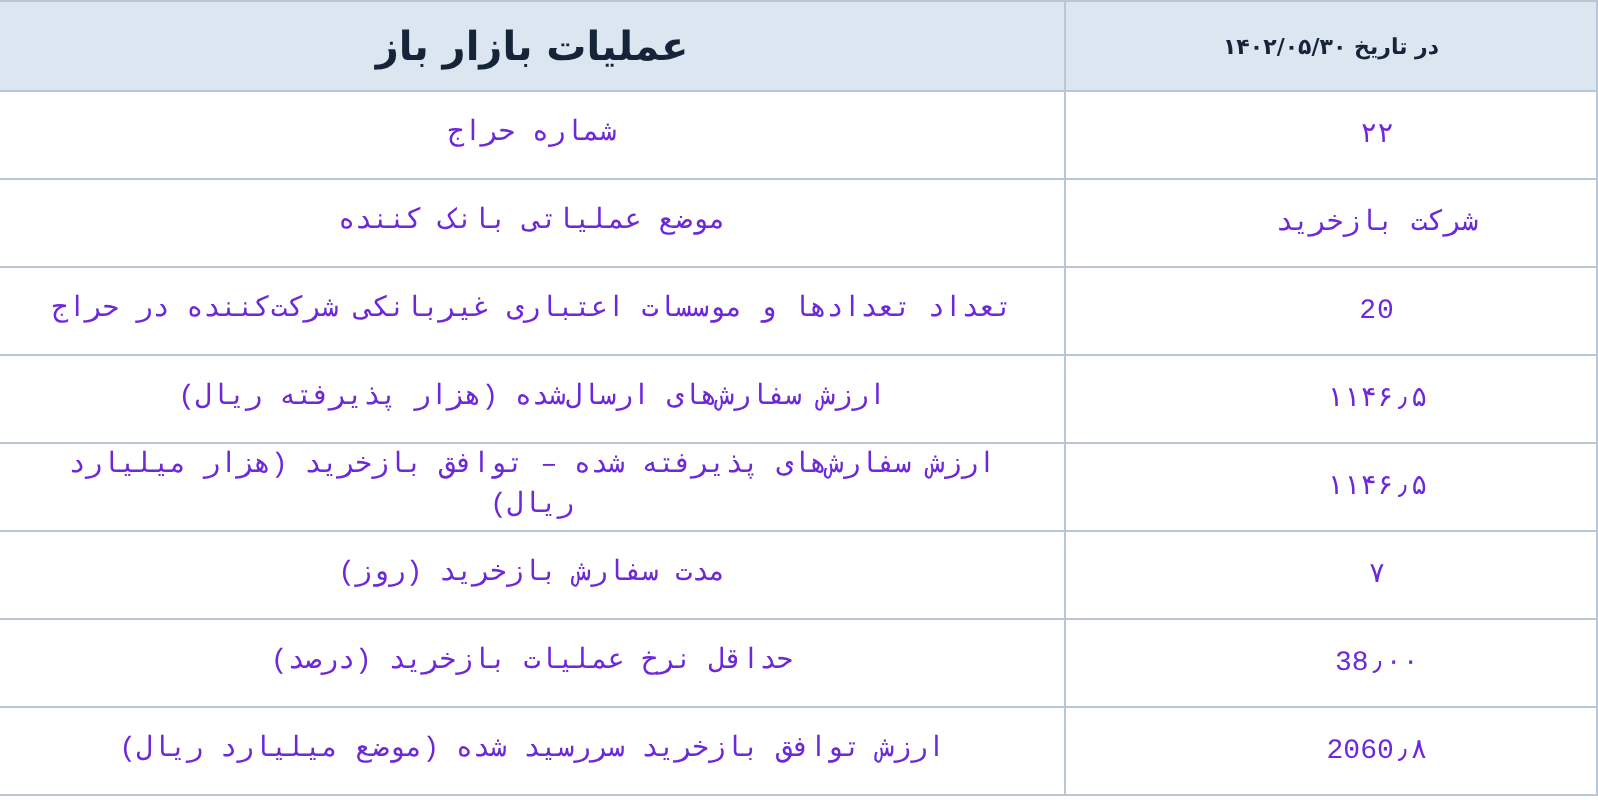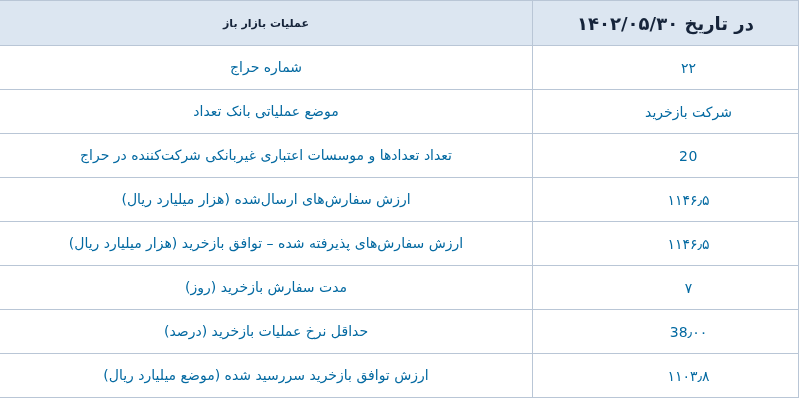--- a/index.html
+++ b/index.html
@@ -32,32 +32,33 @@
   table.obm th, table.obm td {
     border: 1px solid #b9c6d6;
     padding: 0;
     vertical-align: middle;
     text-align: center;
   }
   thead th {
     background: #dce6f1;
     height: 44px;
     font-weight: bold;
-    font-size: 11px;
+    font-size: 20px;
     color: #16243a;
     letter-spacing: 0;
   }
   thead th.value-head {
-    font-size: 18px;
+    font-size: 11px;
   }
   tbody td {
     height: 43px;
     font-size: 14px;
     background: #ffffff;
-    color: #0369a1;
+    color: #6d28d9;
+    font-family: Liberation Mono, monospace;
   }
   tbody td.label-cell {
     text-align: center;
     padding: 0 14px;
     line-height: 1.4;
   }
   tbody td.value-cell {
     text-align: center;
     font-size: 14px;
     letter-spacing: 0.5px;
@@ -79,41 +80,41 @@
         <th class="label-head">عملیات بازار باز</th>
       </tr>
     </thead>
     <tbody>
       <tr>
         <td class="value-cell">۲۲</td>
         <td class="label-cell">شماره حراج</td>
       </tr>
       <tr>
         <td class="value-cell">شرکت بازخرید</td>
-        <td class="label-cell">موضع عملیاتی بانک تعداد</td>
+        <td class="label-cell">موضع عملیاتی بانک کننده</td>
       </tr>
       <tr>
         <td class="value-cell">20</td>
         <td class="label-cell">تعداد تعداد‌ها و موسسات اعتباری غیربانکی شرکت‌کننده در حراج</td>
       </tr>
       <tr>
         <td class="value-cell">۱۱۴۶٫۵</td>
-        <td class="label-cell">ارزش سفارش‌های ارسال‌شده (هزار میلیارد ریال)</td>
+        <td class="label-cell">ارزش سفارش‌های ارسال‌شده (هزار پذیرفته ریال)</td>
       </tr>
       <tr>
         <td class="value-cell">۱۱۴۶٫۵</td>
         <td class="label-cell">ارزش سفارش‌های پذیرفته شده – توافق بازخرید (هزار میلیارد ریال)</td>
       </tr>
       <tr>
         <td class="value-cell">۷</td>
         <td class="label-cell">مدت سفارش بازخرید (روز)</td>
       </tr>
       <tr>
         <td class="value-cell">38٫۰۰</td>
         <td class="label-cell">حداقل نرخ عملیات بازخرید (درصد)</td>
       </tr>
       <tr>
-        <td class="value-cell">۱۱۰۳٫۸</td>
+        <td class="value-cell">2060٫۸</td>
         <td class="label-cell">ارزش توافق بازخرید سررسید شده (موضع میلیارد ریال)</td>
       </tr>
     </tbody>
   </table>
 </div>
 
 </body></html>

